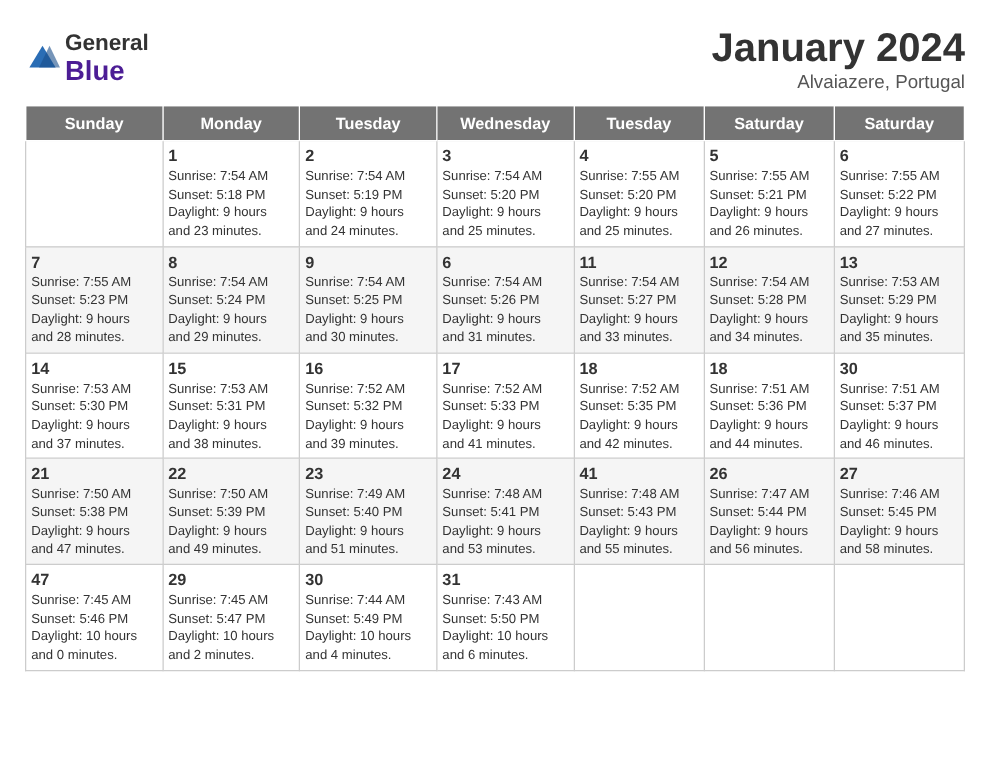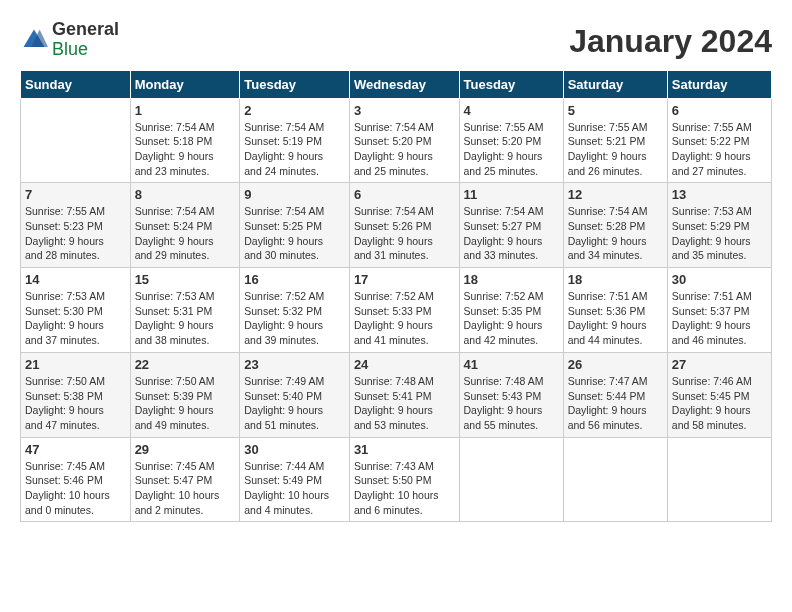--- a/index.html
+++ b/index.html
@@ -6,41 +6,41 @@
     body {
       font-family: Arial, sans-serif;
       background: #fff;
       width: 792px;
       min-height: 612px;
       padding: 20px;
     }
     .header {
       display: flex;
       justify-content: space-between;
-      align-items: flex-end;
+      align-items: center;
       margin-bottom: 10px;
     }
     .logo {
       display: flex;
       align-items: center;
     }
     .logo-text {
       display: flex;
       flex-direction: column;
       line-height: 1.1;
     }
     .logo-general {
       font-size: 18px;
       font-weight: bold;
       color: #333;
     }
     .logo-blue {
-      font-size: 18px;
-      font-weight: normal;
-      color: #15803d;
+      font-size: 22px;
+      font-weight: bold;
+      color: #4c1d95;
     }
     .logo-icon {
       width: 28px;
       height: 28px;
       margin-right: 4px;
     }
     .title-block {
       text-align: right;
     }
     .month-title {
@@ -51,24 +51,24 @@
     .location {
       font-size: 15px;
       color: #555;
     }
     table {
       width: 100%;
       border-collapse: collapse;
       font-size: 11px;
     }
     thead tr th {
-      background-color: #0c4a6e;
+      background-color: #737373;
       color: #fff;
       padding: 6px 4px;
-      text-align: left;
+      text-align: center;
       font-size: 13px;
       font-weight: bold;
       border: 1px solid #fff;
     }
     tbody tr td {
       border: 1px solid #ccc;
       padding: 4px 4px;
       vertical-align: top;
       min-height: 70px;
       height: 80px;
@@ -104,20 +104,21 @@
       <polygon points="20,5 35,30 5,30" fill="#2a6db5"></polygon>
       <polygon points="28,5 40,30 16,30" fill="#1a4e8a" opacity="0.6"></polygon>
     </svg>
     <div class="logo-text">
       <span class="logo-general">General</span>
       <span class="logo-blue">Blue</span>
     </div>
   </div>
   <div class="title-block">
     <div class="month-title">January 2024</div>
+    <div class="location">Alvaiazere, Portugal</div>
   </div>
 </div>
 
 <table>
   <thead>
     <tr>
     <th>Sunday</th>
         <th>Monday</th>
         <th>Tuesday</th>
         <th>Wednesday</th>

